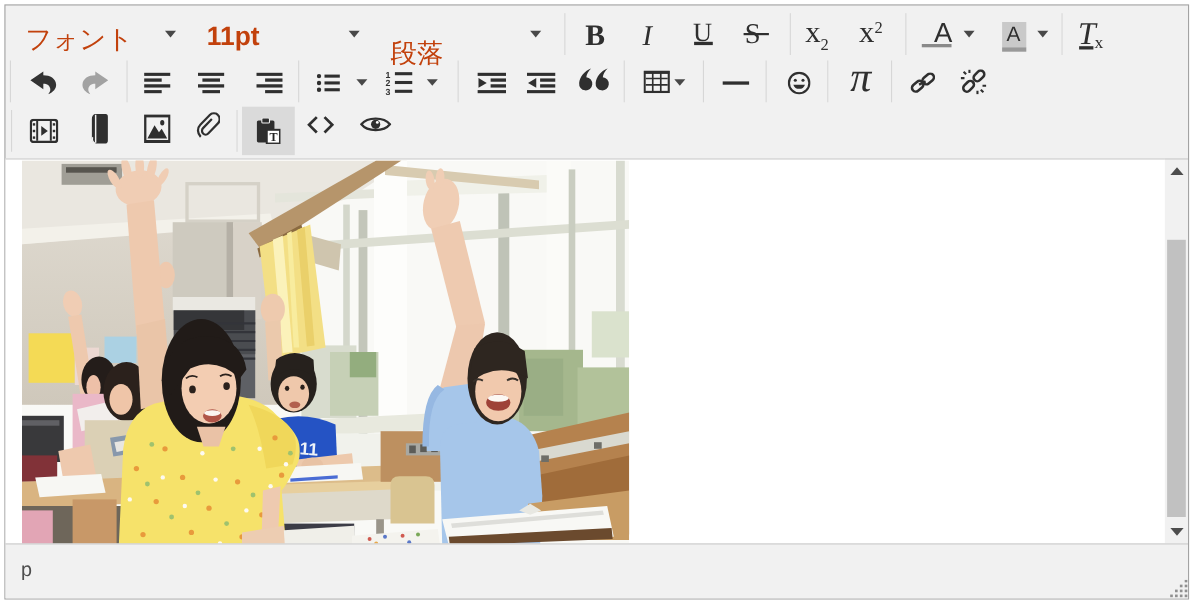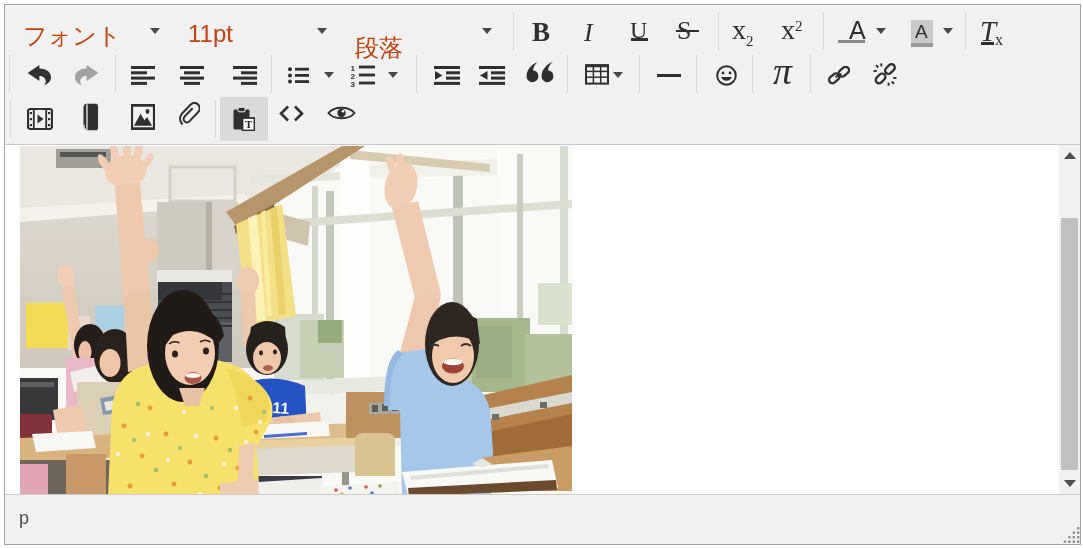--- a/index.html
+++ b/index.html
@@ -17,21 +17,21 @@
 .sarr{position:absolute;left:4.5px;width:0;height:0;border-left:6px solid transparent;border-right:6px solid transparent;}
 #status{position:absolute;left:0;top:489px;width:100%;height:50px;background:#f1f1f1;border-top:1px solid #cccccc;}
 #ptag{position:absolute;left:14px;top:13px;font-size:18px;color:#4e4e4e;}
 </style></head>
 <body>
 <div id="ed">
   <div id="toolbar">
 
     <span class="seltxt" style="left:18px;top:15px;">フォント</span>
     <div class="car" style="left:145px;top:23px;"></div>
-    <span class="seltxt" style="left:183px;top:15px;">11pt</span>
+    <span class="seltxt" style="left:183px;top:15px;font-weight:bold;">11pt</span>
     <div class="car" style="left:312px;top:23px;"></div>
     <span class="seltxt" style="left:350px;top:27px;">段落</span>
     <div class="car" style="left:477px;top:23px;"></div>
     <div class="sep" style="left:508px;top:7px;height:38px;"></div>
     <span class="it" style="left:527px;top:12px;font-family:'Liberation Serif',serif;font-weight:bold;font-size:27px;color:#2f2f2f;">B</span>
     <span class="it" style="left:579px;top:13px;font-family:'Liberation Serif',serif;font-style:italic;font-size:26px;color:#2f2f2f;">I</span>
     <span class="it" style="left:625px;top:12px;font-family:'Liberation Serif',serif;font-size:24px;color:#2f2f2f;">U</span>
     <div class="it" style="left:626px;top:33px;width:17px;height:3px;background:#2f2f2f;"></div>
     <span class="it" style="left:672px;top:11px;font-family:'Liberation Serif',serif;font-size:26px;color:#2f2f2f;">S</span>
     <div class="it" style="left:671px;top:25px;width:23px;height:2.2px;background:#2f2f2f;"></div>

